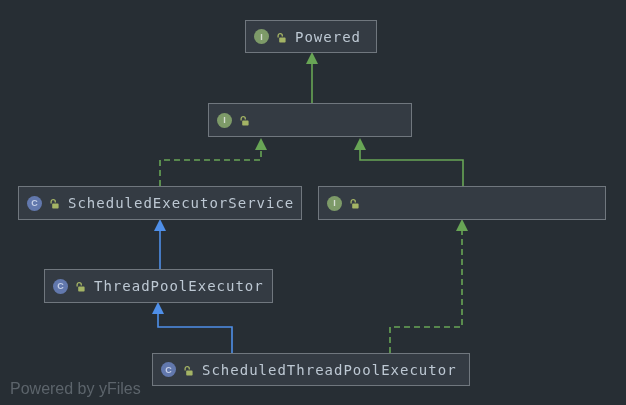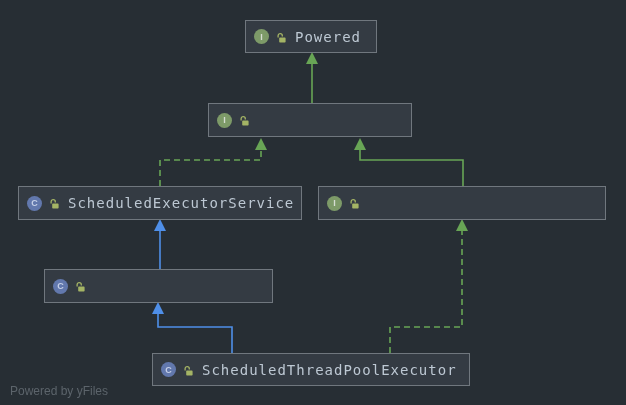--- a/index.html
+++ b/index.html
@@ -33,21 +33,21 @@
     width:15px;height:15px;border-radius:50%;flex:0 0 auto;
     display:flex;align-items:center;justify-content:center;
     font-family:"Liberation Sans",sans-serif;font-size:9px;font-weight:bold;letter-spacing:0;
   }
   .type-icon.interface{background:var(--interface-icon-bg);color:var(--interface-icon-fg);}
   .type-icon.class{background:var(--class-icon-bg);color:var(--class-icon-fg);}
   .lock-icon{flex:0 0 auto;width:12px;height:12px;color:var(--lock-icon);margin-right:2px;}
   .node-label{flex:0 0 auto;}
   .watermark{
     position:absolute;left:10px;bottom:7px;
-    font-family:"Liberation Sans",sans-serif;font-size:12px;color:var(--watermark);
+    font-family:"Liberation Sans",sans-serif;font-size:16px;color:var(--watermark);
   }
 </style>
 </head>
 <body>
 
 <div class="canvas">
 
   <svg class="edges" viewBox="0 0 626 405" xmlns="http://www.w3.org/2000/svg">
     <g>
       <path class="edge-line green" d="M312 103 V62"></path>
@@ -118,20 +118,21 @@
   </div>
 
   <div class="node" style="left:44px;top:269px;width:229px;height:34px;">
     <span class="type-icon class">C</span>
     <span class="lock-icon">
       <svg width="12" height="12" viewBox="0 0 12 12">
           <path d="M3.1 5.6 V3.8 a2.1 2.1 0 0 1 4.2 0 v0.7" fill="none" stroke="currentColor" stroke-width="1.3"></path>
           <rect x="4.2" y="5.6" width="6.4" height="5" rx="0.8" fill="currentColor"></rect>
         </svg>
     </span>
+    <span class="node-label">ThreadPoolExecutor</span>
   </div>
 
   <div class="node" style="left:152px;top:353px;width:318px;height:33px;">
     <span class="type-icon class">C</span>
     <span class="lock-icon">
       <svg width="12" height="12" viewBox="0 0 12 12">
           <path d="M3.1 5.6 V3.8 a2.1 2.1 0 0 1 4.2 0 v0.7" fill="none" stroke="currentColor" stroke-width="1.3"></path>
           <rect x="4.2" y="5.6" width="6.4" height="5" rx="0.8" fill="currentColor"></rect>
         </svg>
     </span>

